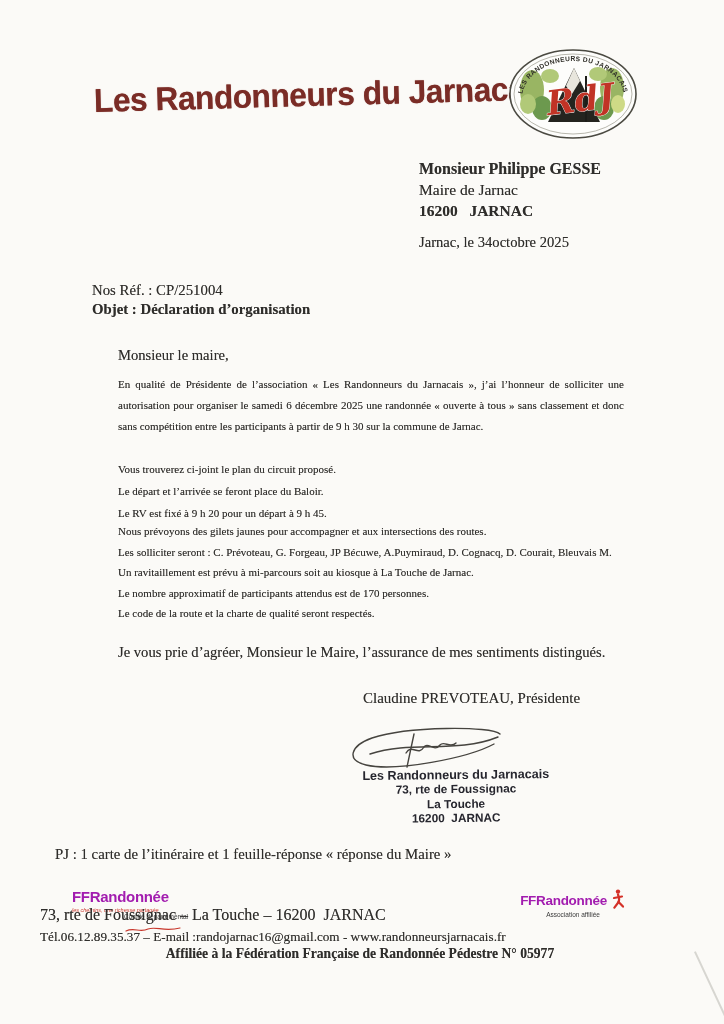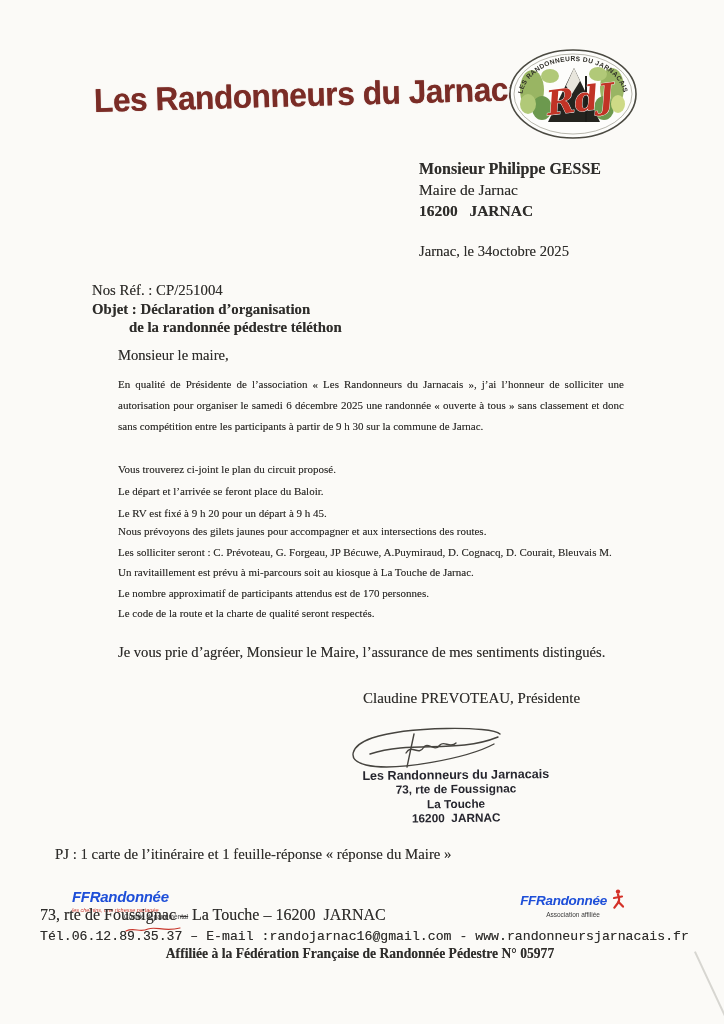--- a/index.html
+++ b/index.html
@@ -19,21 +19,21 @@
     font-weight:bold; font-size:33px; color:#7a2c26; letter-spacing:-0.5px;
     transform:rotate(-1.6deg) scaleX(0.96); transform-origin:left center;
     text-shadow:0 0 0.7px rgba(122,44,38,.8);
   }
   .club-logo{left:506px; top:46px;}
 
   
   .recipient{left:419px; top:158px; font-size:15.5px; line-height:21px;}
   .recipient .name{font-weight:bold; font-size:16px;}
   .recipient .cp{font-weight:bold;}
-  .dateline{left:419px; top:243px; font-size:14.6px;}
+  .dateline{left:419px; top:234px; font-size:14.6px;}
 
   
   .refblock{left:92px; top:281px; font-size:14.8px; line-height:18.5px;}
   .refblock .bold{font-weight:bold;}
   .refblock .indent{padding-left:37px;}
 
   
   .salutation{left:118px; top:347px; font-size:14.6px;}
   .para{left:118px; width:506px; font-size:11px; line-height:21px;
         text-align:justify; text-align-last:left;}
@@ -50,33 +50,33 @@
     font-family:"Liberation Sans", sans-serif; color:#26262e;
     transform:rotate(-0.6deg);
   }
   .stamp .s1{font-weight:bold; font-size:12.6px;}
   .stamp .s2{font-weight:bold; font-size:11.8px; line-height:14.5px;}
 
   .pj{left:55px; top:846px; font-size:14.8px;}
 
   
   .ff-word{font-family:"Liberation Sans", sans-serif; font-weight:bold;
-           font-style:italic; color:#1d4ed8; letter-spacing:-0.3px;margin-top:34px;}
+           color:#a21caf; letter-spacing:-0.3px;margin-top:34px;}
   .footer-left{left:72px; top:888px; width:130px;}
   .footer-left .ff-word{font-size:15px;}
   .footer-left .tagline{font-size:5.5px; color:#c8372c; font-style:italic;
                         font-family:"Liberation Sans", sans-serif; margin-top:1px;}
   .footer-left .committee{font-size:6.5px; color:#3a3a3a; text-align:right;
                           font-family:"Liberation Sans", sans-serif; padding-right:14px;}
   .footer-right{left:508px; top:889px; width:130px; text-align:center;}
   .footer-right .ff-word{font-size:13.5px;}
   .footer-right .subtext{font-size:6.5px; color:#3a3a3a;
                          font-family:"Liberation Sans", sans-serif; margin-top:2px;}
   .footer-address{left:40px; top:906px; width:600px; text-align:left; font-size:16px;}
-  .footer-contact{left:40px; top:929px; width:620px; text-align:left; font-size:13.2px;font-family:Liberation Mono, monospace;}
+  .footer-contact{left:40px; top:929px; width:620px; text-align:left; font-size:13.2px;}
   .footer-affiliation{left:40px; top:946px; width:640px; text-align:center;
                       font-size:13.6px; font-weight:bold;}
   .scan-edge{left:694px; top:952px; width:2px; height:95px; background:#d7d6d1;
              transform:rotate(-25deg); transform-origin:top left;}
 </style>
 </head>
 <body>
 
 <div class="page">
 
@@ -113,21 +113,20 @@
     <div class="name line">Monsieur Philippe GESSE</div>
     <div class="line">Maire de Jarnac</div>
     <div class="cp line pre">16200   JARNAC</div>
   </div>
 
   <div class="abs dateline line soft">Jarnac, le 34octobre 2025</div>
 
   <div class="abs refblock soft">
     <div class="line">Nos Réf. : CP/251004</div>
     <div class="bold line">Objet : Déclaration d’organisation</div>
-    <div class="bold line indent">de la randonnée pédestre téléthon</div>
   </div>
 
   <div class="abs salutation line soft">Monsieur le maire,</div>
 
   <div class="abs para p1 soft">En qualité de Présidente de l’association « Les Randonneurs du Jarnacais », j’ai l’honneur de solliciter une autorisation pour organiser le samedi 6 décembre 2025 une randonnée « ouverte à tous » sans classement et donc sans compétition entre les participants à partir de 9 h 30 sur la commune de Jarnac.</div>
 
   <div class="abs para p2 soft">
     <div class="line">Vous trouverez ci-joint le plan du circuit proposé.</div>
     <div class="line">Le départ et l’arrivée se feront place du Baloir.</div>
     <div class="line">Le RV est fixé à 9 h 20 pour un départ à 9 h 45.</div>

